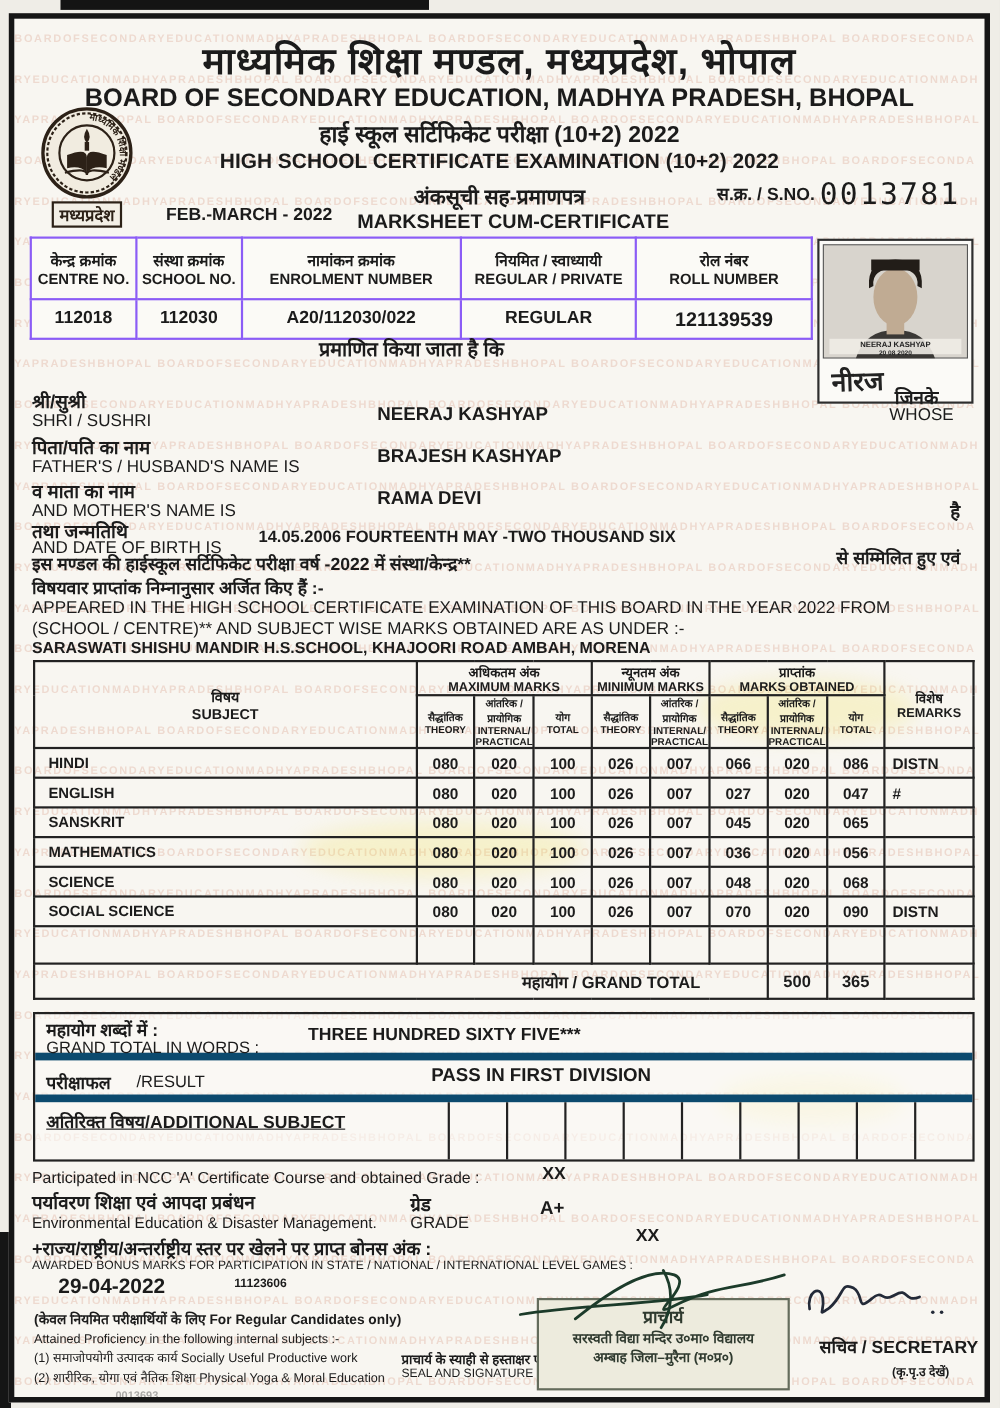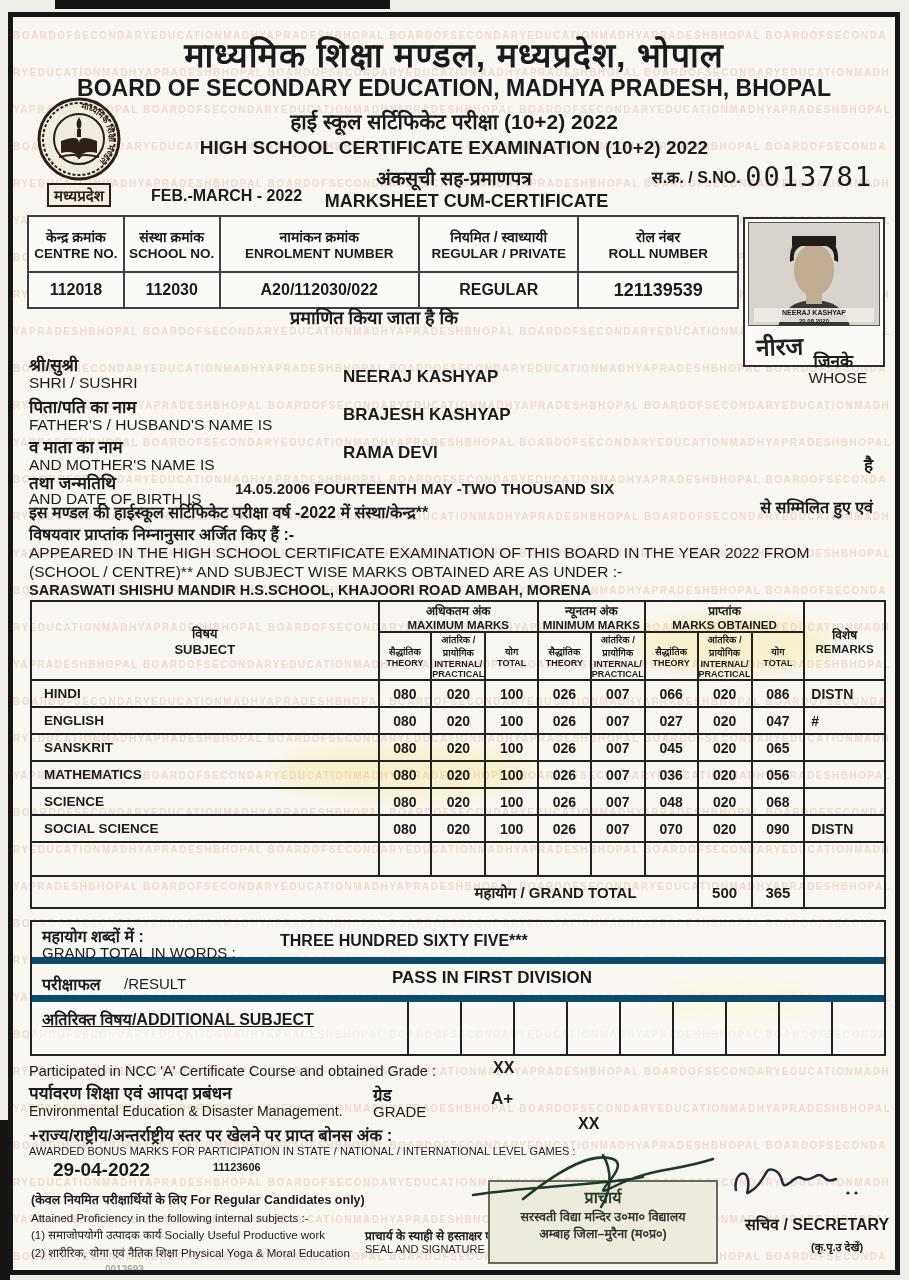--- a/index.html
+++ b/index.html
@@ -21,21 +21,21 @@
   .mks-hi { top:148px; font-size:19px; font-weight:bold; }
   .session { left:138px; top:170px; font-size:16px; font-weight:bold; }
   .mks-en { top:174px; font-size:18px; font-weight:bold;padding-left:25px; }
   .serial { right:22px; top:144px; font-size:16px; font-weight:bold; white-space:nowrap; }
   .serial .num { font-family:"DejaVu Sans Mono", monospace; font-size:27px; font-weight:normal; letter-spacing:2px; vertical-align:-3px; }
   .logo { left:16px; top:80px; width:100px; text-align:center; }
   .logo-cap { display:inline-block; border:2px solid #2c2117; padding:0 5px; font-size:15px; font-weight:bold; color:#2c2117; margin-top:2px; background:#f3efe6; }
   
   table { border-collapse:collapse; }
   .info { left:14px; top:198px; width:712px; background:#fbfaf6; }
-  .info th, .info td { border:2px solid #404040; text-align:center; }
+  .info th, .info td { border:2px solid #8b5cf6; text-align:center; }
   .info th { font-size:13.5px; font-weight:bold; height:56px; padding:2px; }
   .info td { font-size:16px; font-weight:bold; height:36px; }
   .info .hi { display:block; font-size:14px; }
   
   .photo-frame { left:730px; top:200px; width:142px; height:150px; border:2px solid #2e2e2e; background:#fbfaf7; padding:3px; }
   .photo-sign { font-size:24px; font-weight:bold; text-align:left; padding:2px 0 0 8px; transform:rotate(-2deg); color:#222; }
   
   .lab-hi { font-size:17px; font-weight:bold; }
   .lab-en { font-size:15.5px; }
   .val { font-size:17px; font-weight:bold; }

